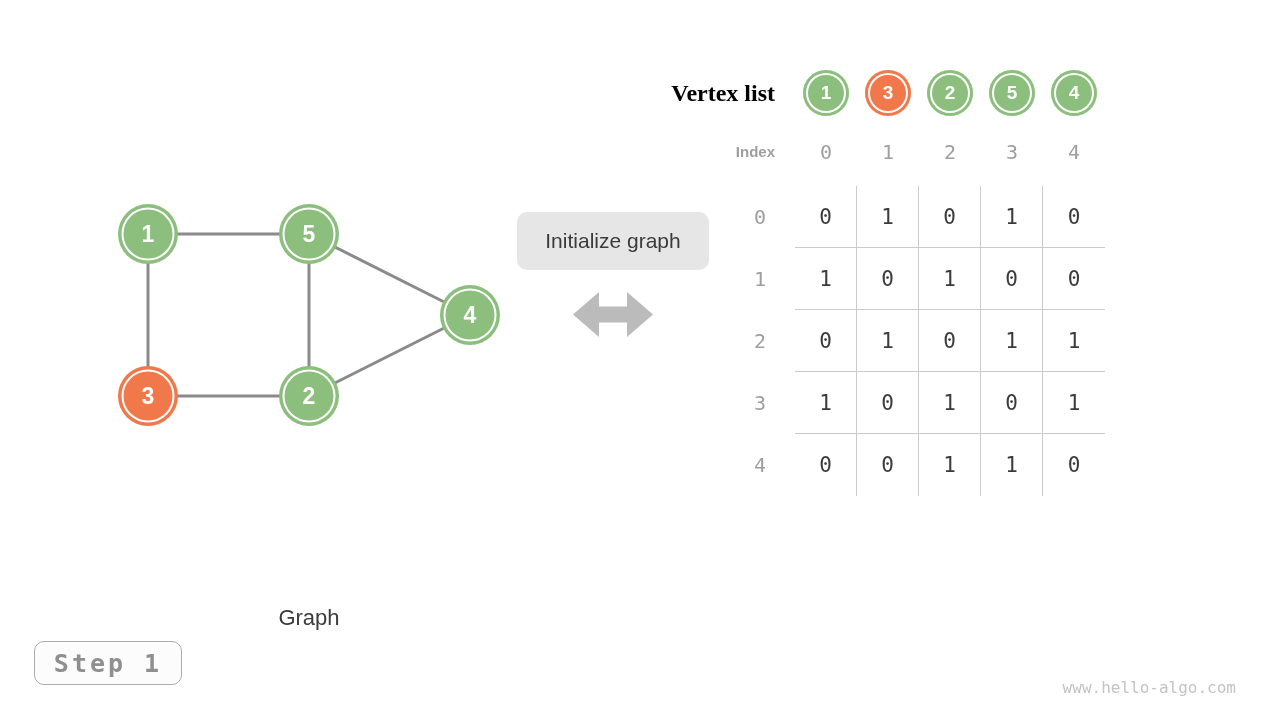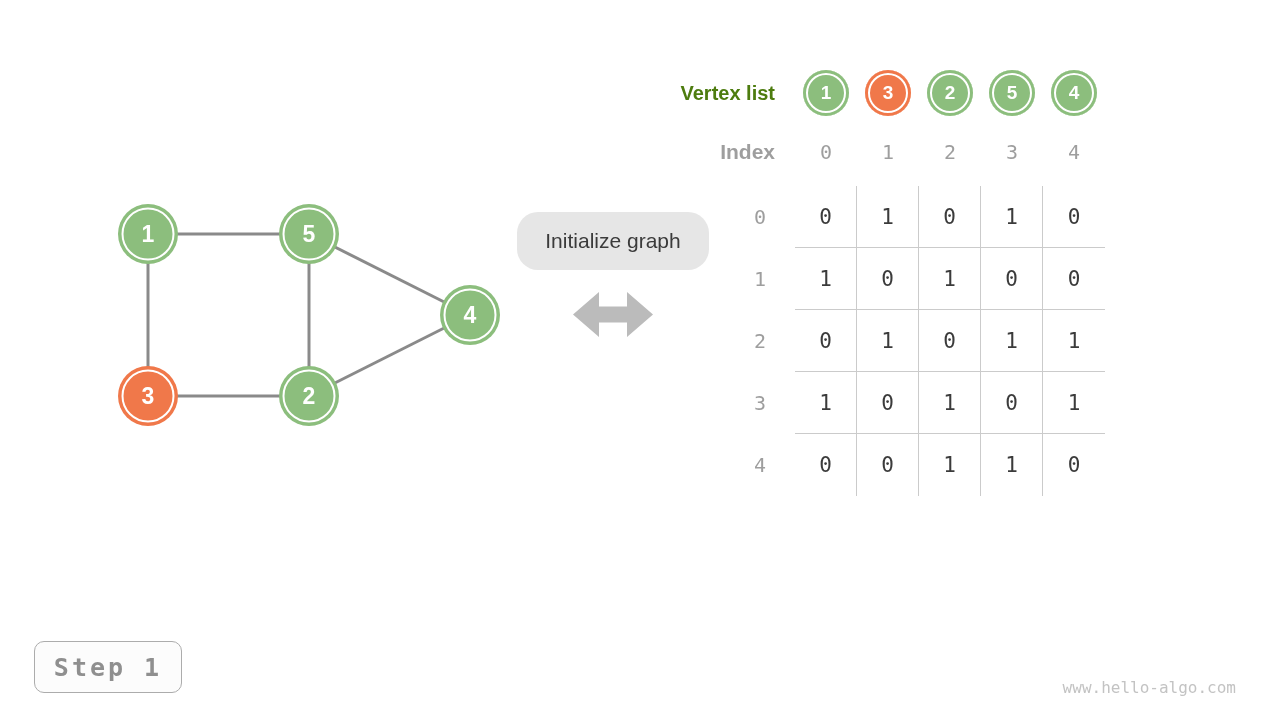--- a/index.html
+++ b/index.html
@@ -21,47 +21,47 @@
   .g-node-ring { fill: none; stroke: #ffffff; stroke-width: 2; }
   .g-node-label {
     fill: #ffffff; font-size: 23px; font-weight: 600;
     font-family: "Liberation Sans", sans-serif;
     text-anchor: middle; dominant-baseline: central;
   }
 
   
   #init-box {
     position: absolute; left: 517px; top: 212px; width: 192px; height: 58px;
-    background: var(--init-bg); border-radius: 21px;
+    background: var(--init-bg); border-radius: 10px;
     display: flex; align-items: center; justify-content: center;
     font-size: 21px; color: var(--dark);
   }
   #arrow-svg { position: absolute; left: 573px; top: 292px; }
   #arrow-svg polygon { fill: var(--arrow); }
 
   
   #vertex-list-label {
     position: absolute; right: 505px; top: 80px; line-height: 26px;
-    font-size: 20px; font-weight: bold; color: #4d7c0f; white-space: nowrap;
+    font-size: 24px; font-weight: bold; color: #000000; white-space: nowrap; font-family: Liberation Serif, serif;
   }
   #vertex-circles { position: absolute; left: 803px; top: 70px; width: 310px; height: 46px; }
   .v-circle {
     position: absolute; top: 0; width: 46px; height: 46px; border-radius: 50%;
     background: var(--green);
     box-shadow: inset 0 0 0 3px var(--green), inset 0 0 0 5px #ffffff;
     display: flex; align-items: center; justify-content: center;
     color: #ffffff; font-size: 19px; font-weight: 600;
   }
   .v-circle.orange {
     background: var(--orange);
     box-shadow: inset 0 0 0 3px var(--orange), inset 0 0 0 5px #ffffff;
   }
   #index-label {
     position: absolute; right: 505px; top: 140px; line-height: 24px;
-    font-size: 21px; font-weight: bold; color: var(--gray-label); white-space: nowrap;
+    font-size: 15px; font-weight: bold; color: var(--gray-label); white-space: nowrap;
   }
   #index-row { position: absolute; left: 803px; top: 140px; width: 310px; height: 24px; }
   .idx-num {
     position: absolute; top: 0; width: 46px; line-height: 24px; text-align: center;
     font-size: 20px; color: var(--gray-label);
   }
 
   
   #matrix-grid {
     position: absolute; left: 725px; top: 186px;
@@ -81,21 +81,21 @@
   .m-cell.row-last { border-bottom: none; }
 
   
   .caption {
     position: absolute; top: 605px; line-height: 26px; text-align: center;
     font-size: 22px; color: #3a3a3a;
   }
   #caption-graph { left: 209px; width: 200px; }
   #caption-matrix { left: 790px; width: 300px; }
   #step-box {
-    position: absolute; left: 34px; top: 641px; width: 148px; height: 52px;
+    position: absolute; left: 34px; top: 641px; width: 148px; height: 44px;
     background: var(--step-bg); border: 1.5px solid var(--step-border); border-radius: 10px;
     display: flex; align-items: center; justify-content: center;
     font-size: 25px; font-weight: bold; letter-spacing: 3px; color: var(--step-text);
   }
   #watermark {
     position: absolute; right: 44px; top: 678px;
     font-size: 16px; color: var(--watermark);
   }
 </style>
 </head>
@@ -188,15 +188,16 @@
       <div class="m-cell mono">0</div>
       <div class="m-cell mono col-last">1</div>
       <div class="m-label mono">4</div>
       <div class="m-cell mono row-last">0</div>
       <div class="m-cell mono row-last">0</div>
       <div class="m-cell mono row-last">1</div>
       <div class="m-cell mono row-last">1</div>
       <div class="m-cell mono col-last row-last">0</div>
     </div>
 
+  <div id="caption-graph" class="caption">Graph</div>
   <div id="step-box" class="mono">Step 1</div>
   <div id="watermark" class="mono">www.hello-algo.com</div>
 </div>
 
 </body></html>

